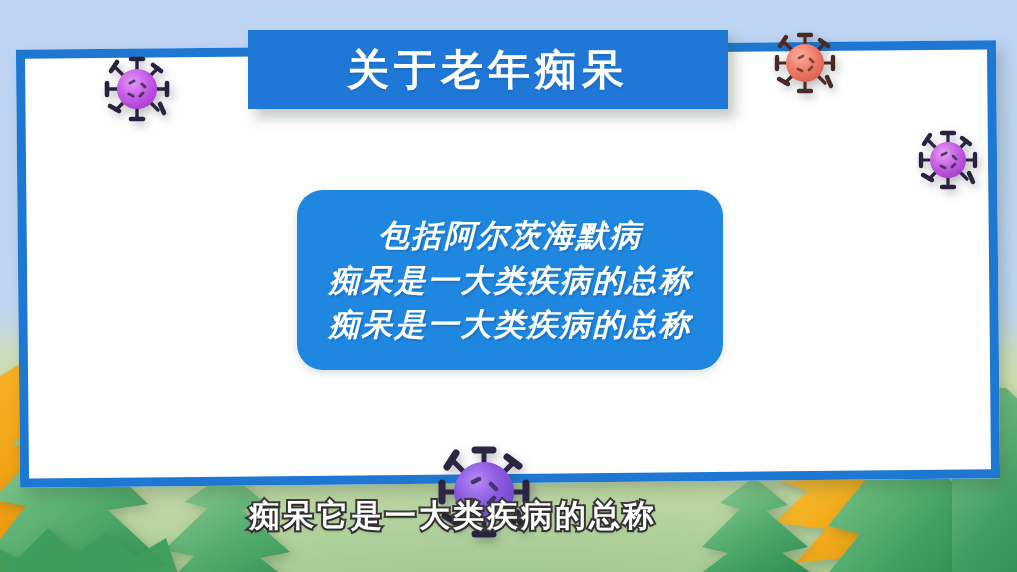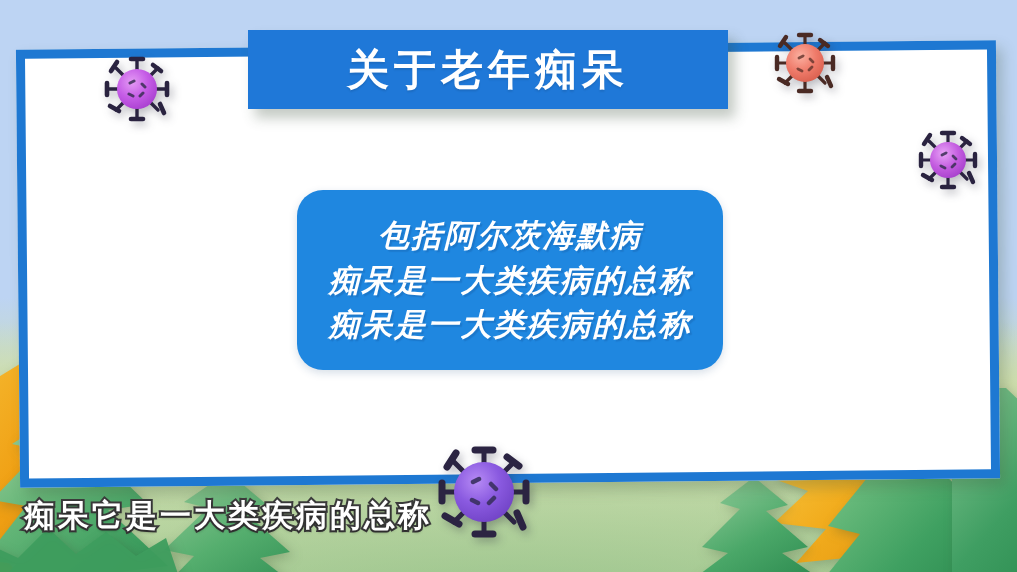--- a/index.html
+++ b/index.html
@@ -93,22 +93,21 @@
     font-style:italic;
     letter-spacing:2px;
     line-height:1.45;
     white-space:nowrap;
     text-shadow:2px 2px 1px rgba(20,70,130,.22);
   }
 
   
   .subtitle{
     position:absolute;left:0;top:498px;width:906px;
-    text-align:left;
-    padding-left:24px;
+    text-align:center;
   }
   .subtitle .s{
     display:inline-block;
     color:#ffffff;
     font-size:31px;
     font-weight:bold;
     letter-spacing:3px;
     line-height:1.1;
     -webkit-text-stroke:4px #3b3b3b;
     paint-order:stroke fill;

